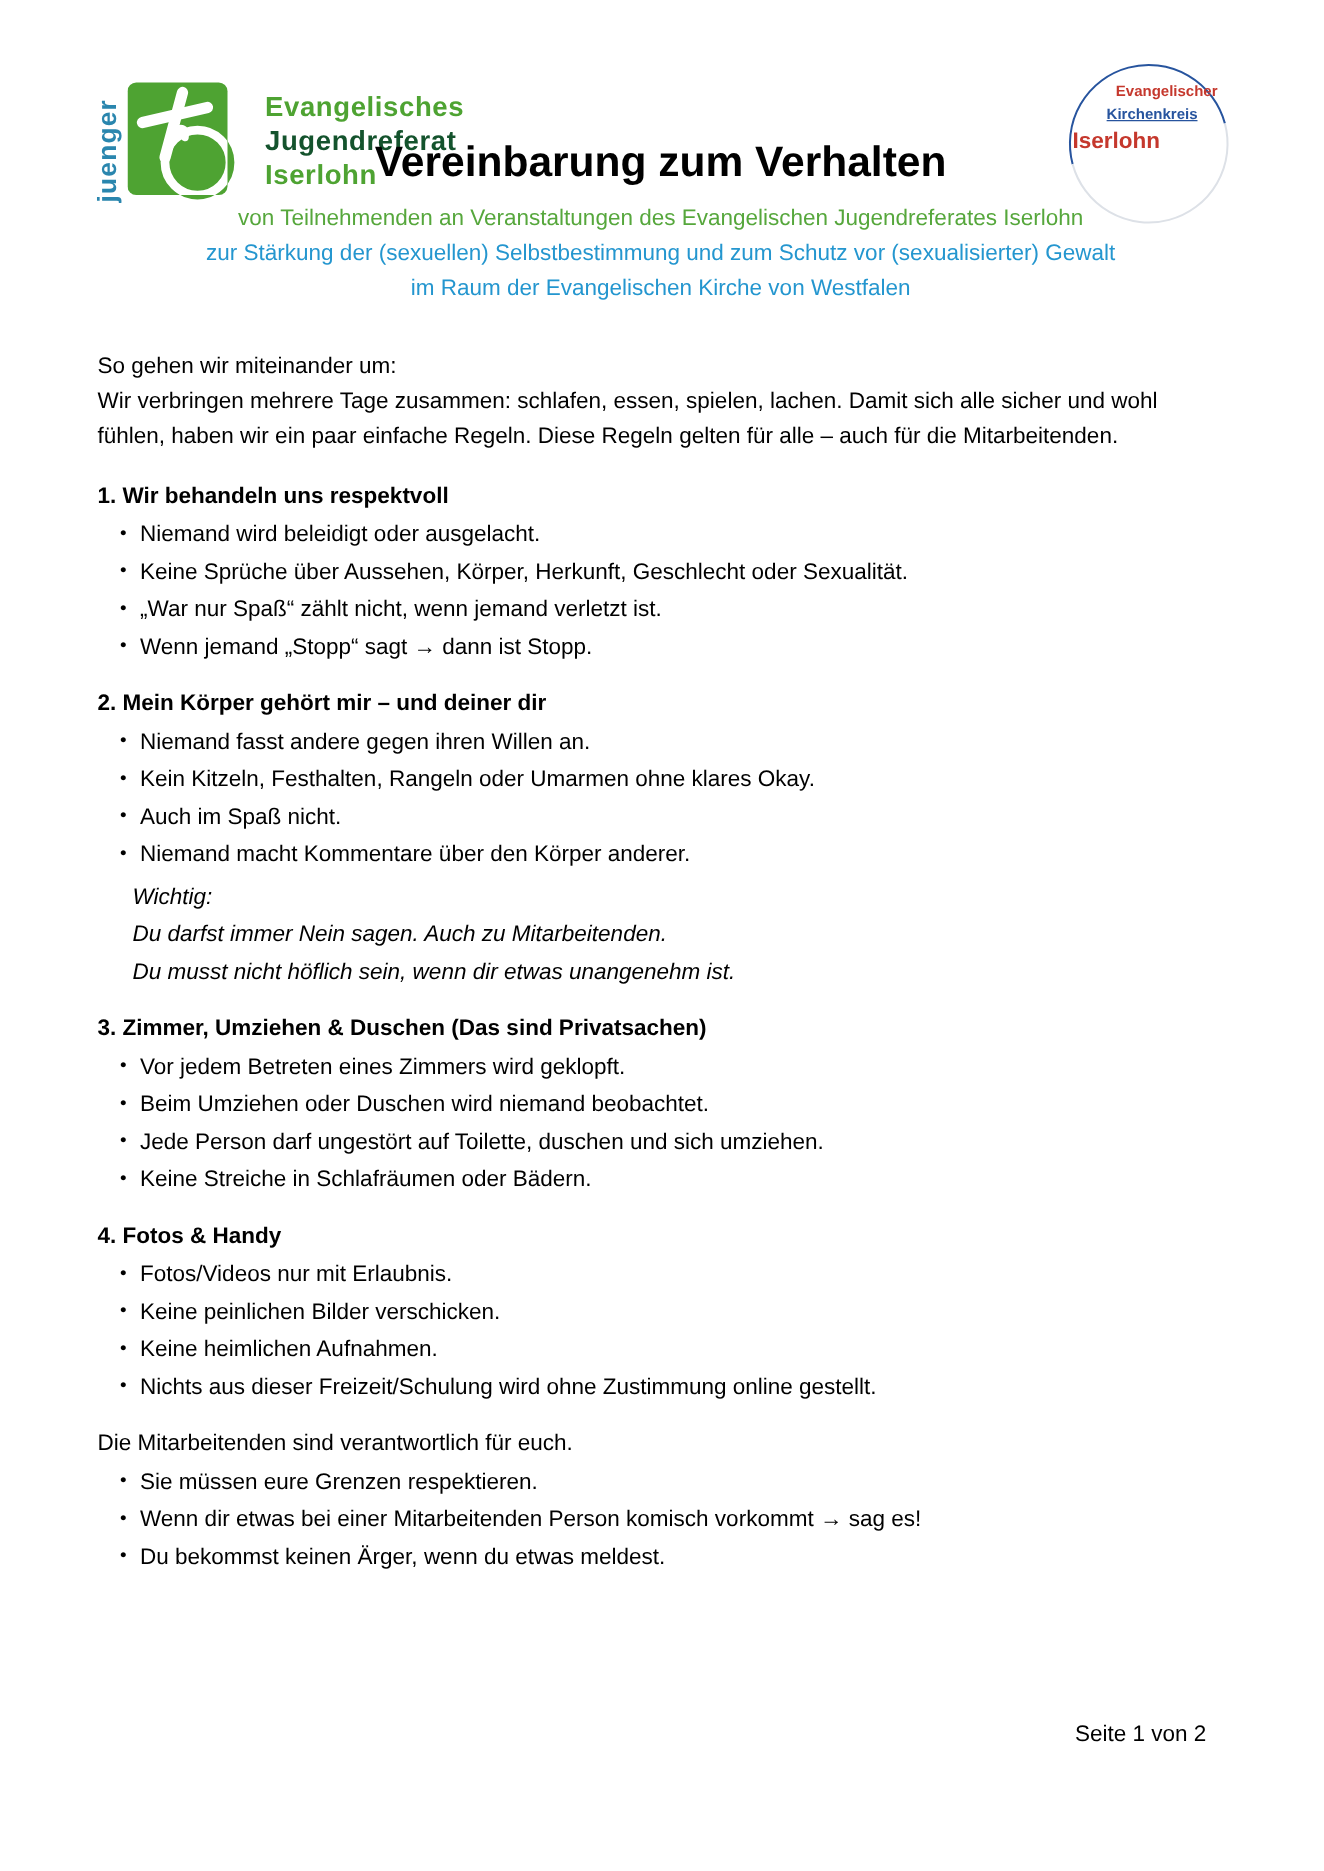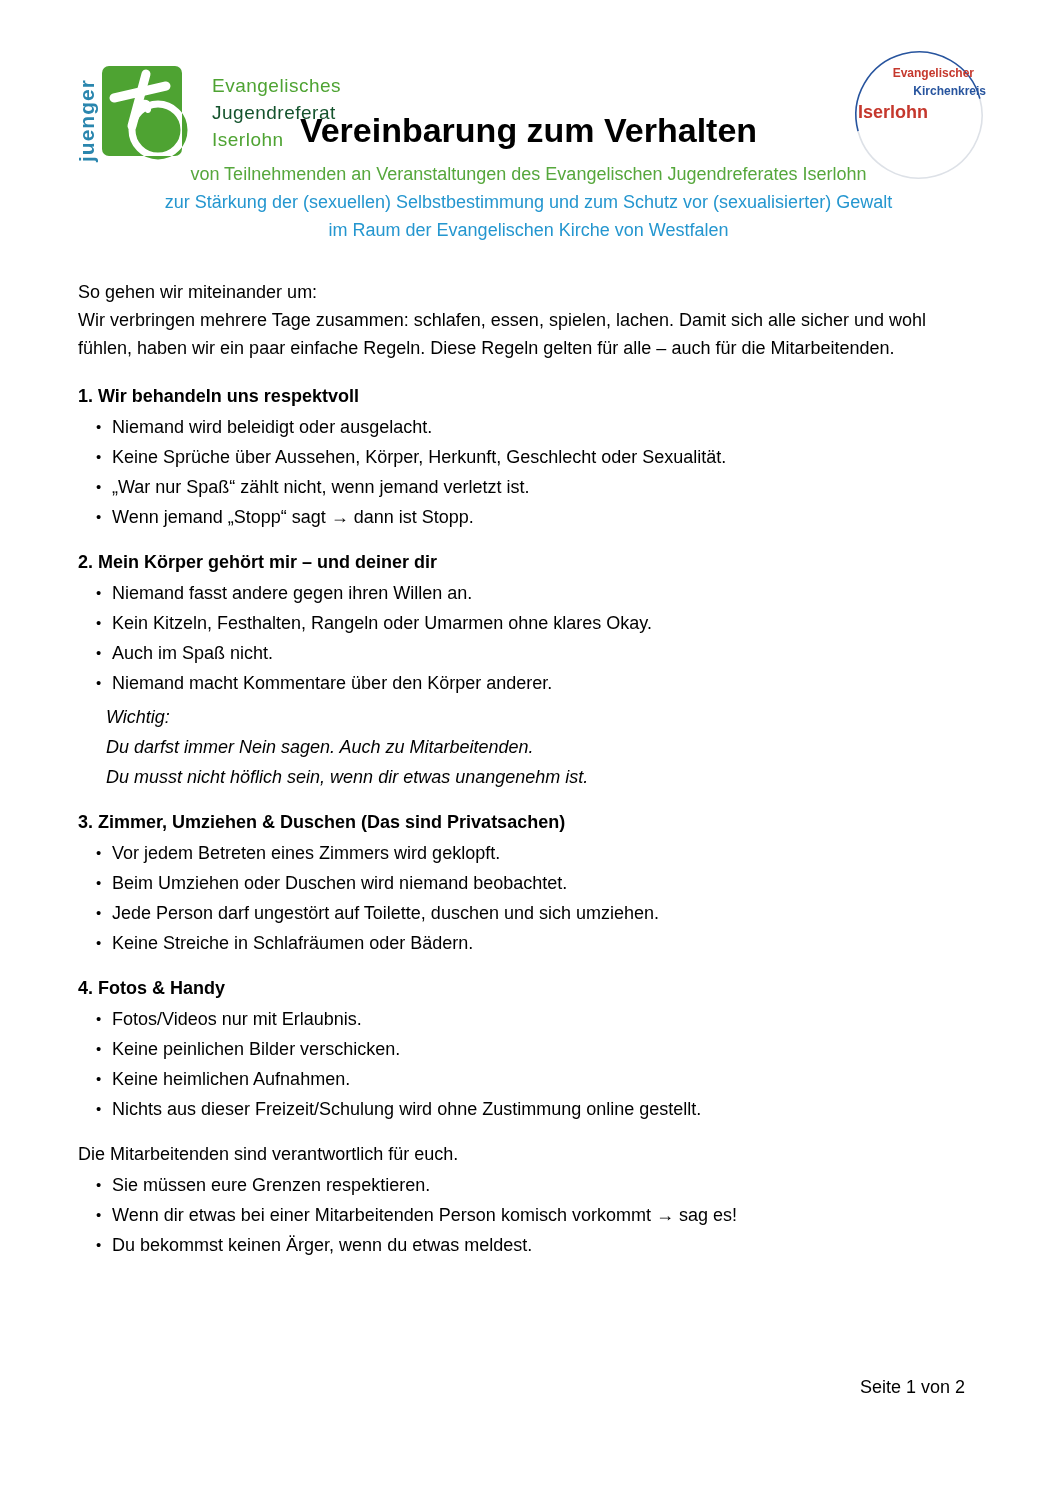--- a/index.html
+++ b/index.html
@@ -13,31 +13,31 @@
   }
 
   
   .logo-left { position:absolute; left:74px; top:64px; display:flex; align-items:flex-start; }
   .juenger {
     writing-mode:vertical-rl; transform:rotate(180deg);
     font-weight:bold; font-size:21px; letter-spacing:1px;
     color:#2a86ae; height:94px; line-height:26px; margin-top:4px;
   }
   .logo-square { margin-left:2px; }
-  .logo-left-text { margin-left:8px; margin-top:8px; font-weight:normal; font-size:19px; line-height:27px; letter-spacing:0.5px; }
+  .logo-left-text { margin-left:8px; margin-top:8px; font-weight:bold; font-size:22px; line-height:27px; letter-spacing:0.5px; }
   .lt-green { color:#4ea332; }
   .lt-blue  { color:#14532d; }
 
   .logo-right { position:absolute; left:850px; top:40px; width:140px; height:140px; }
   .logo-right svg { position:absolute; left:0; top:0; }
   .kk-line { position:absolute; font-weight:bold; white-space:nowrap; font-size:12px; }
   .kk-red  { color:#c5382d; }
   .kk-blue { color:#27549e; }
   .kk1 { top:26px; right:16px; }
-  .kk2 { top:44px; right:4px; }
+  .kk2 { top:44px; right:32px;text-decoration:underline; }
   .kk3 { top:62px; left:8px; font-size:18px; }
 
   
   .content { position:absolute; left:78px; right:80px; top:0; }
 
   .title {
     margin-top:109px;
     text-align:center;
     font-size:34px; font-weight:bold; line-height:42px;
     color:#000;

